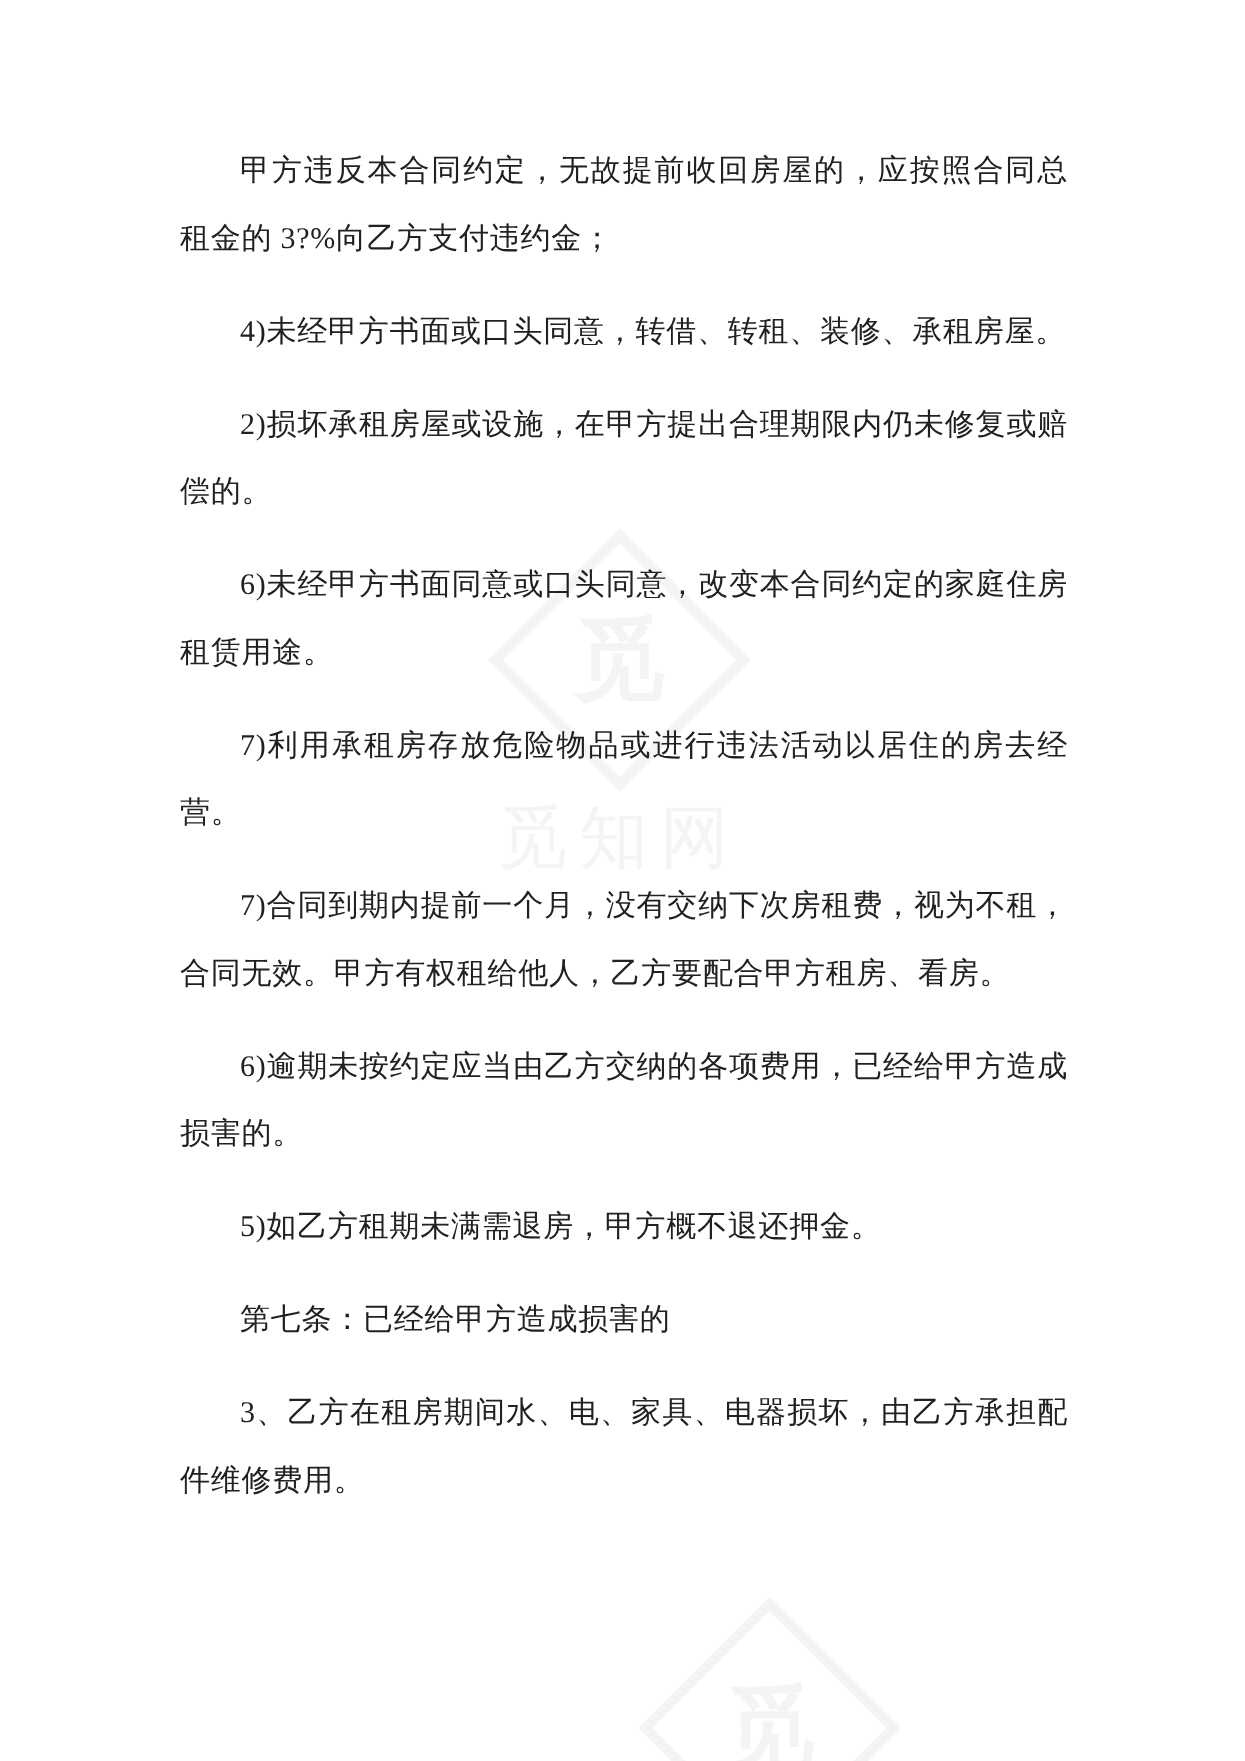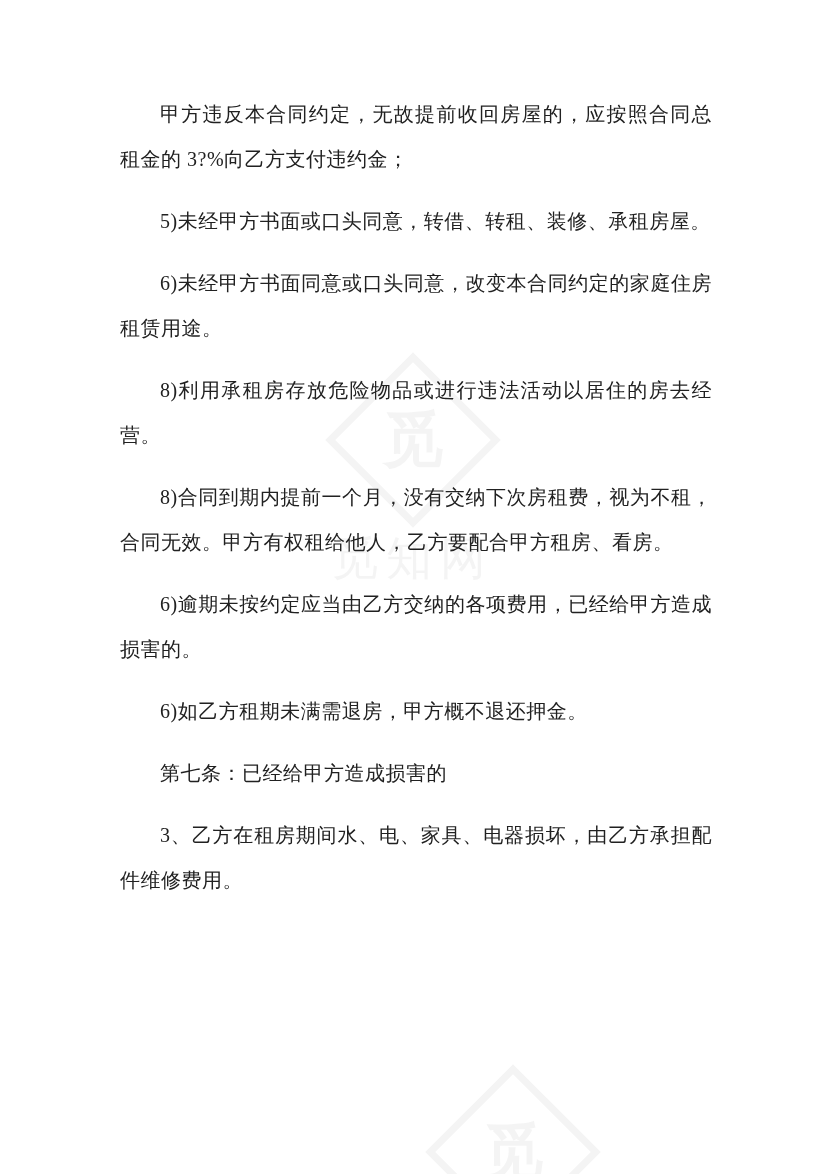--- a/index.html
+++ b/index.html
@@ -82,23 +82,24 @@
 
   <div class="watermark wm-bottom">
     <div class="wm-diamond">
       <span class="wm-char">觅</span>
     </div>
 
   </div>
 
   <div class="content">
     <p class="para">甲方违反本合同约定，无故提前收回房屋的，应按照合同总租金的 3?%向乙方支付违约金；</p>
-    <p class="para">5)未经甲方书面或口头同意，转借、转租、装修、承租房屋。</p>
+    <p class="para">4)未经甲方书面或口头同意，转借、转租、装修、承租房屋。</p>
+    <p class="para">2)损坏承租房屋或设施，在甲方提出合理期限内仍未修复或赔偿的。</p>
     <p class="para">6)未经甲方书面同意或口头同意，改变本合同约定的家庭住房租赁用途。</p>
-    <p class="para">8)利用承租房存放危险物品或进行违法活动以居住的房去经营。</p>
-    <p class="para">8)合同到期内提前一个月，没有交纳下次房租费，视为不租，合同无效。甲方有权租给他人，乙方要配合甲方租房、看房。</p>
+    <p class="para">7)利用承租房存放危险物品或进行违法活动以居住的房去经营。</p>
+    <p class="para">7)合同到期内提前一个月，没有交纳下次房租费，视为不租，合同无效。甲方有权租给他人，乙方要配合甲方租房、看房。</p>
     <p class="para">6)逾期未按约定应当由乙方交纳的各项费用，已经给甲方造成损害的。</p>
-    <p class="para">6)如乙方租期未满需退房，甲方概不退还押金。</p>
+    <p class="para">5)如乙方租期未满需退房，甲方概不退还押金。</p>
     <p class="para">第七条：已经给甲方造成损害的</p>
     <p class="para">3、乙方在租房期间水、电、家具、电器损坏，由乙方承担配件维修费用。</p>
   </div>
 
 </div>
 
 </body></html>

